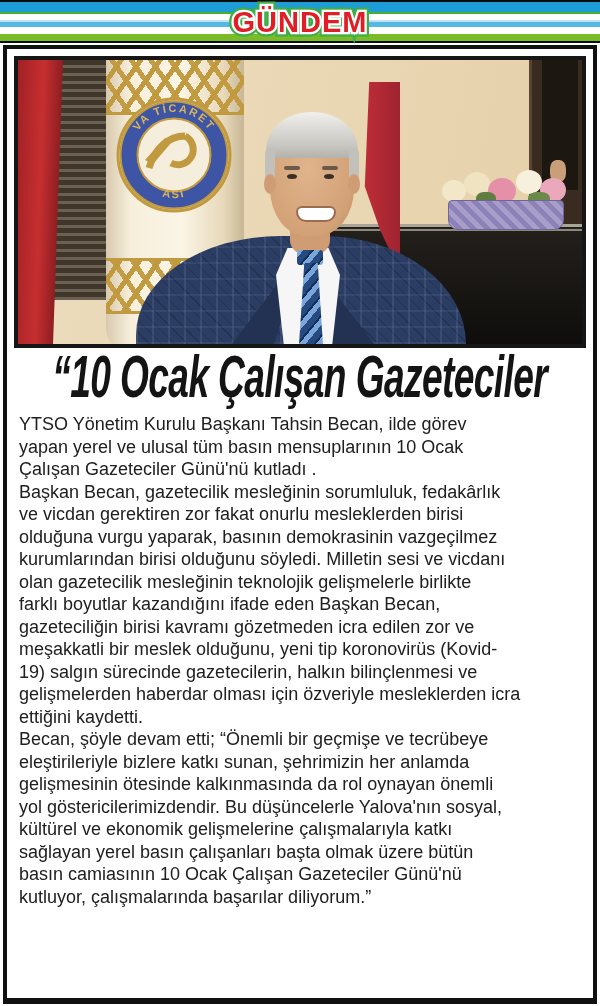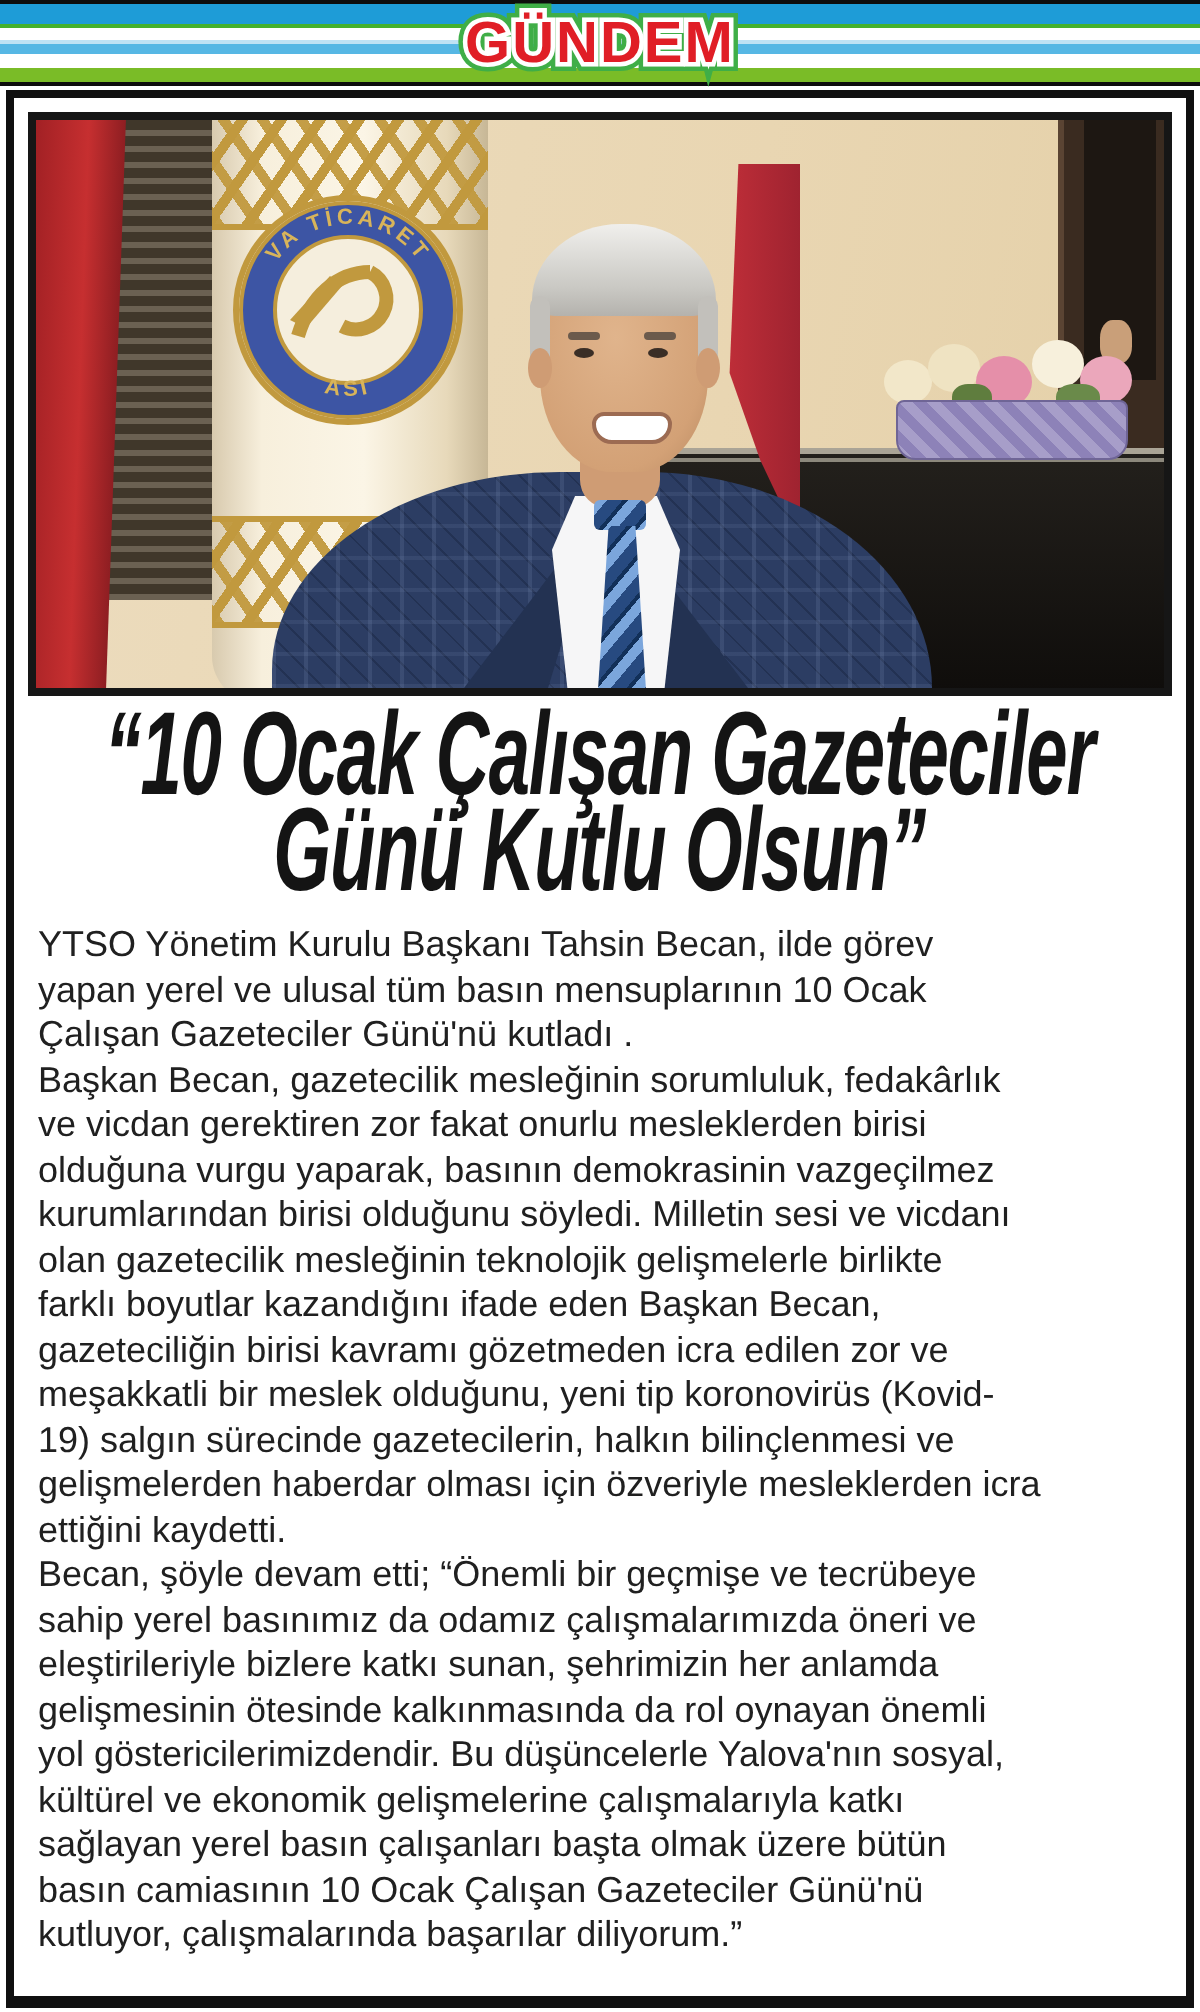--- a/index.html
+++ b/index.html
@@ -192,43 +192,39 @@
       <div class="brow brow-r"></div>
       <div class="eye eye-l"></div>
       <div class="eye eye-r"></div>
       <div class="mouth"></div>
     </div>
 
     <div class="headline">
       <div class="hline">
           <span>“10 Ocak Çalışan Gazeteciler</span>
         </div>
-      <div class="hline">
-          <span>Günü Kutlu Olsun”</span>
-        </div>
     </div>
 
     <div class="body-text">
 
     <div class="bline">YTSO Yönetim Kurulu Başkanı Tahsin Becan, ilde görev</div>
         <div class="bline">yapan yerel ve ulusal tüm basın mensuplarının 10 Ocak</div>
         <div class="bline">Çalışan Gazeteciler Günü'nü kutladı .</div>
         <div class="bline">Başkan Becan, gazetecilik mesleğinin sorumluluk, fedakârlık</div>
         <div class="bline">ve vicdan gerektiren zor fakat onurlu mesleklerden birisi</div>
         <div class="bline">olduğuna vurgu yaparak, basının demokrasinin vazgeçilmez</div>
         <div class="bline">kurumlarından birisi olduğunu söyledi. Milletin sesi ve vicdanı</div>
         <div class="bline">olan gazetecilik mesleğinin teknolojik gelişmelerle birlikte</div>
         <div class="bline">farklı boyutlar kazandığını ifade eden Başkan Becan,</div>
         <div class="bline">gazeteciliğin birisi kavramı gözetmeden icra edilen zor ve</div>
         <div class="bline">meşakkatli bir meslek olduğunu, yeni tip koronovirüs (Kovid-</div>
         <div class="bline">19) salgın sürecinde gazetecilerin, halkın bilinçlenmesi ve</div>
         <div class="bline">gelişmelerden haberdar olması için özveriyle mesleklerden icra</div>
         <div class="bline">ettiğini kaydetti.</div>
         <div class="bline">Becan, şöyle devam etti; “Önemli bir geçmişe ve tecrübeye</div>
-        <div class="bline">sahip yerel basınımız da odamız çalışmalarımızda öneri ve</div>
         <div class="bline">eleştirileriyle bizlere katkı sunan, şehrimizin her anlamda</div>
         <div class="bline">gelişmesinin ötesinde kalkınmasında da rol oynayan önemli</div>
         <div class="bline">yol göstericilerimizdendir. Bu düşüncelerle Yalova'nın sosyal,</div>
         <div class="bline">kültürel ve ekonomik gelişmelerine çalışmalarıyla katkı</div>
         <div class="bline">sağlayan yerel basın çalışanları başta olmak üzere bütün</div>
         <div class="bline">basın camiasının 10 Ocak Çalışan Gazeteciler Günü'nü</div>
         <div class="bline">kutluyor, çalışmalarında başarılar diliyorum.”</div>
       </div>
 
   </div>

